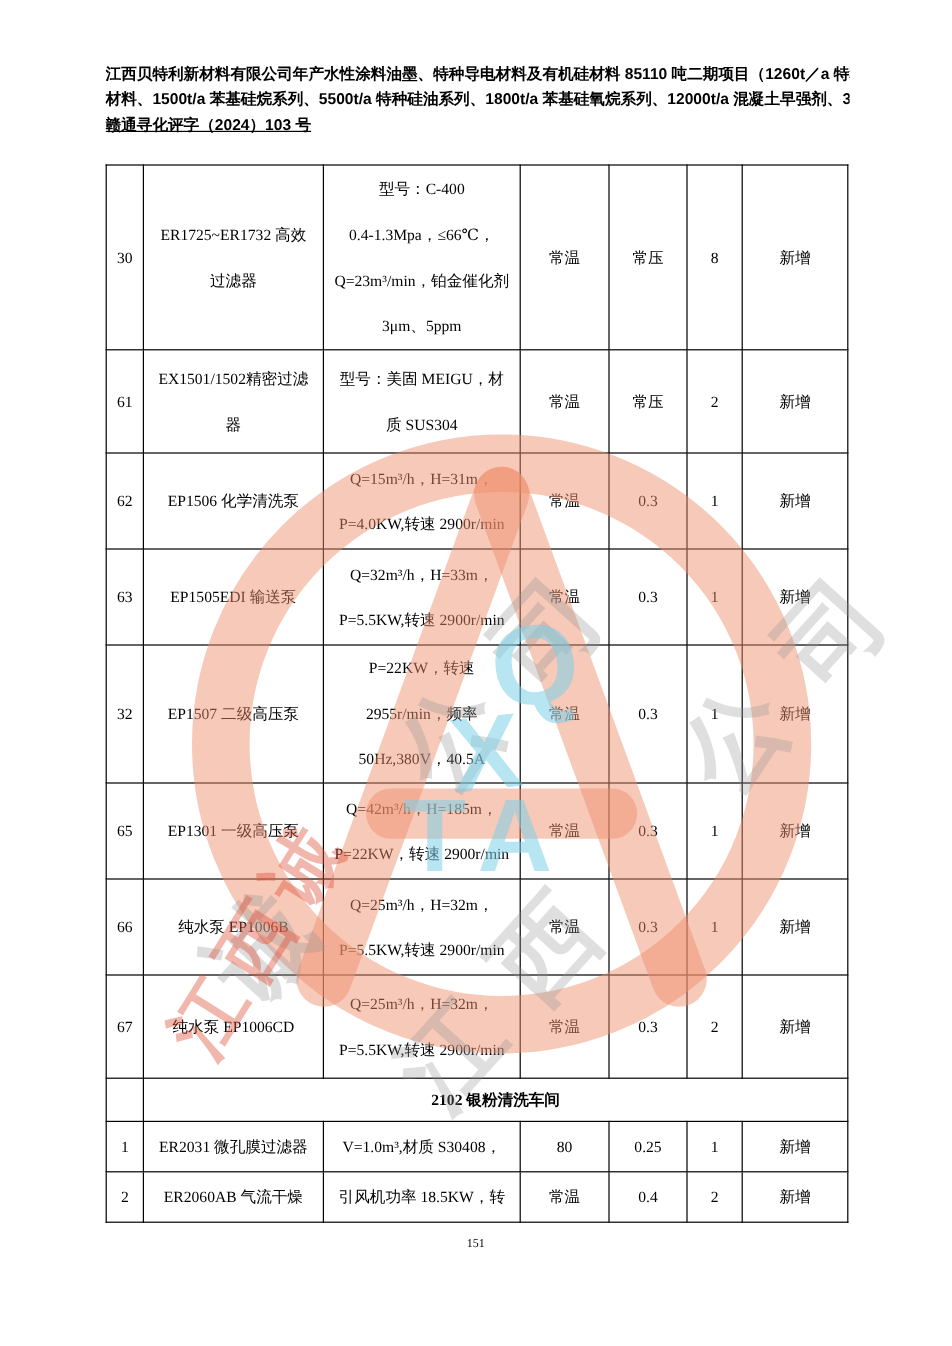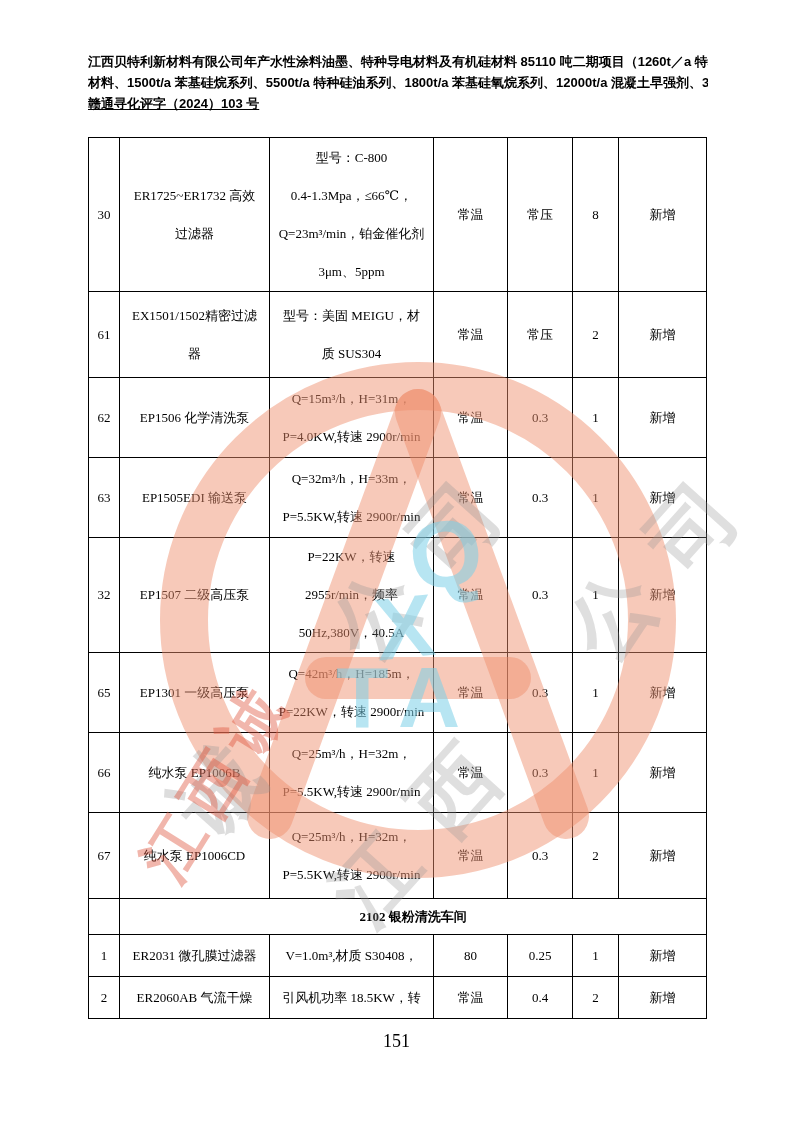--- a/index.html
+++ b/index.html
@@ -25,21 +25,21 @@
   }
   table.equip td{
     border:1px solid #000;text-align:center;vertical-align:middle;
     font-size:13px;padding:0;overflow:hidden;
   }
   .line{line-height:38px;white-space:nowrap;}
   td.section-cell{font-weight:bold;font-size:14px;font-family:"Liberation Serif","DejaVu Serif",serif;}
   
   .page-footer{
     position:absolute;left:0;right:0;top:1031px;text-align:center;
-    font-size:18px;z-index:2;
+    font-size:10px;z-index:2;
   }
   
   .watermark{position:absolute;inset:0;pointer-events:none;z-index:5;overflow:hidden;}
   .wm-abs{position:absolute;transform-origin:0 0;white-space:nowrap;
     font-family:"Liberation Sans","DejaVu Sans",sans-serif;font-weight:bold;}
   .wm-red{left:122px;top:852px;transform:rotate(-58deg);font-size:62px;
     letter-spacing:12px;color:rgba(222,82,58,0.42);}
   .wm-gray1{left:148px;top:784px;transform:rotate(-48deg);font-size:84px;
     letter-spacing:34px;color:rgba(150,150,150,0.32);}
   .wm-gray2{left:306px;top:872px;transform:rotate(-48deg);font-size:84px;
@@ -89,21 +89,21 @@
       <col style="width:88px">
   </colgroup>
   <tbody>
       <tr style="height: 154px;">
         <td>30</td>
         <td>
           <div class="line">ER1725~ER1732 高效</div>
           <div class="line">过滤器</div>
         </td>
         <td>
-          <div class="line">型号：C-800</div>
+          <div class="line">型号：C-400</div>
           <div class="line">0.4-1.3Mpa，≤66℃，</div>
           <div class="line">Q=23m³/min，铂金催化剂</div>
           <div class="line">3μm、5ppm</div>
         </td>
         <td>常温</td>
         <td>常压</td>
         <td>8</td>
         <td>新增</td>
       </tr>
       <tr style="height: 86px;">

